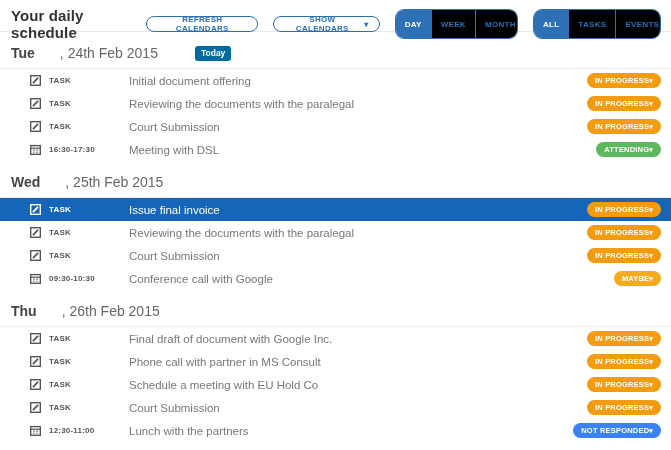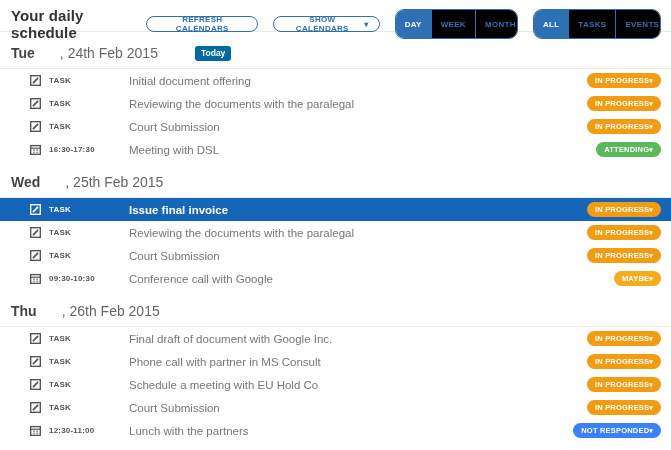--- a/index.html
+++ b/index.html
@@ -67,21 +67,21 @@
   .badge {
     display:inline-flex; align-items:center; flex:none;
     border-radius:8px; padding:3px 8px;
     color:#fff; font-size:7.5px; font-weight:bold; letter-spacing:0.2px;
     cursor:pointer; border:none; font-family:inherit;
   }
   .caret::before { content:"▾"; font-size:7px; line-height:1; }
   .pill-btn .caret::before { font-size:8px; }
 
   .row.selected { background:#1565b8; }
-  .row.selected .row-title { color:#fff; font-weight:bold; }
+  .row.selected .row-title { color:#fff; font-weight:normal; }
   .row.selected .row-type { color:#fff; }
   .row.selected .icon { color:#fff; }
 
   svg { display:block; }
 </style>
 </head>
 <body>
 
 <header class="top-bar">
   <h1 class="page-title">Your daily schedule</h1>

